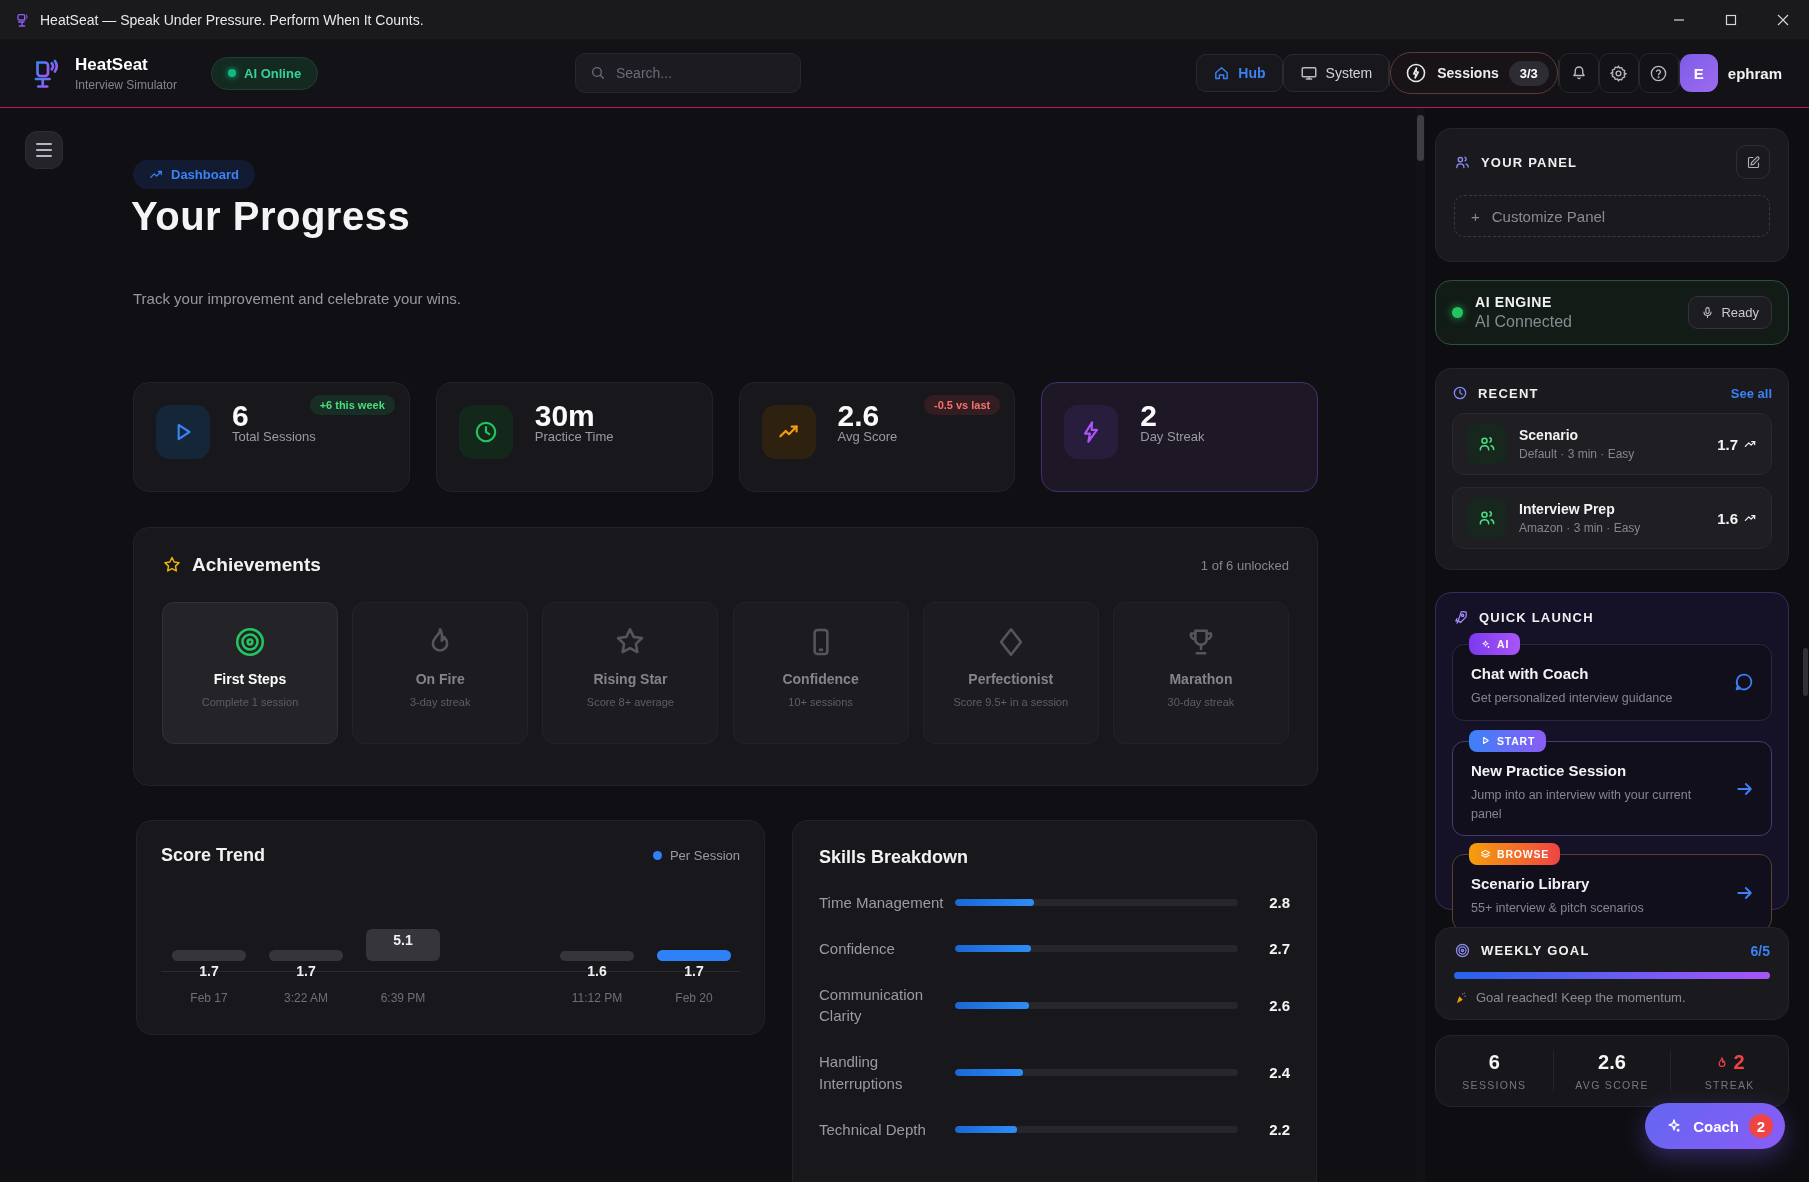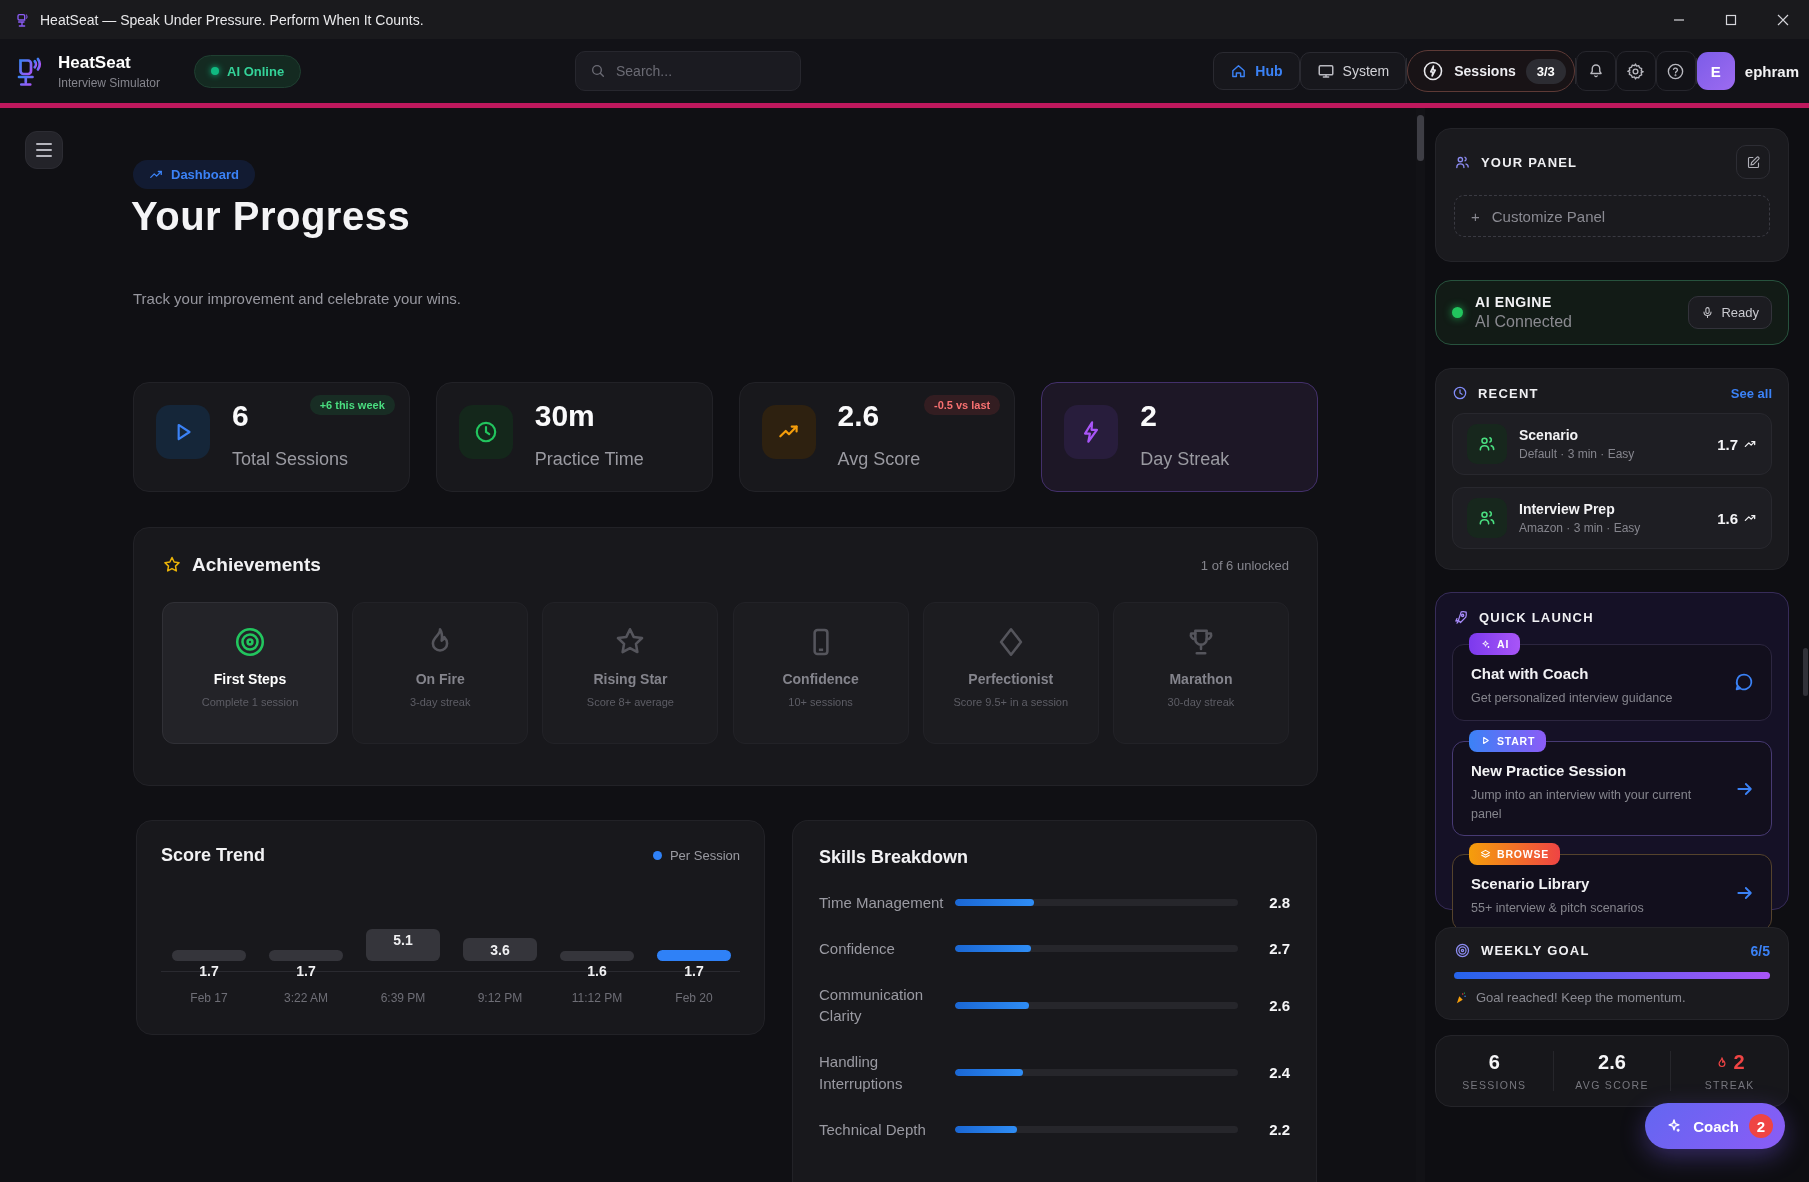--- a/index.html
+++ b/index.html
@@ -7,21 +7,21 @@
   body { background:#0c0c0f; font-family:"Liberation Sans", sans-serif; color:#fff; position:relative; }
   svg { display:block; }
 
   
   .titlebar { height:39px; background:#1a1a1d; display:flex; align-items:center; padding-left:14px; gap:10px; }
   .titlebar-text { font-size:14px; color:#e8e8ea; }
   .win-controls { margin-left:auto; display:flex; height:39px; }
   .win-btn { width:52px; height:39px; display:flex; align-items:center; justify-content:center; background:transparent; border:none; cursor:pointer; }
 
   
-  .appbar { height:69px; background:#121217; display:flex; align-items:center; padding:0 10px; border-bottom:5px solid #be185d; position:relative; }
+  .appbar { height:69px; background:#121217; display:flex; align-items:center; padding:0 27px; border-bottom:1px solid #be185d; position:relative; }
   .brand { display:flex; align-items:center; gap:12px; }
   .brand-name { font-size:17px; font-weight:bold; color:#fff; }
   .brand-sub { font-size:12px; color:#85858d; margin-top:3px; }
   .ai-pill { margin-left:34px; display:flex; align-items:center; gap:8px; background:#142a21; border:1px solid #1f3f31; border-radius:999px; padding:8px 16px; }
   .ai-dot { width:8px; height:8px; border-radius:50%; background:#10b981; box-shadow:0 0 6px #10b981; }
   .ai-pill span { font-size:13px; font-weight:bold; color:#34d399; }
   .search-box { position:absolute; left:575px; width:226px; height:40px; background:#1b1b21; border:1px solid #27272e; border-radius:10px; display:flex; align-items:center; gap:10px; padding:0 14px; }
   .search-box input { background:transparent; border:none; outline:none; color:#cfcfd4; font-size:14px; width:150px; font-family:"Liberation Sans", sans-serif; }
   .search-box input::placeholder { color:#6b6b74; }
   .nav-right { margin-left:auto; display:flex; align-items:center; gap:0; }
@@ -53,21 +53,21 @@
   .page-title { position:absolute; left:131px; top:86px; font-size:40px; font-weight:bold; letter-spacing:.5px; color:#f4f4f6; }
   .page-sub { position:absolute; left:133px; top:182px; font-size:15px; color:#97979f; }
 
   
   .stats-row { position:absolute; left:133px; top:274px; width:1185px; display:flex; gap:26px; }
   .stat-card { position:relative; flex:1; height:110px; background:#18181c; border:1px solid #222227; border-radius:16px; padding:20px; }
   .stat-card.purple { background:#1d1726; border-color:#43306b; }
   .stat-icon { position:absolute; left:22px; top:22px; width:54px; height:54px; border-radius:14px; display:flex; align-items:center; justify-content:center; }
   .si-blue { background:#152639; } .si-green { background:#14271b; } .si-orange { background:#2e2110; } .si-purple { background:#281d3c; }
   .stat-value { position:absolute; left:98px; top:16px; font-size:30px; font-weight:bold; color:#fafafb; }
-  .stat-label { position:absolute; left:98px; top:66px; font-size:18px; color:#9a9aa1; }
+  .stat-label { position:absolute; left:98px; top:46px; font-size:13px; color:#9a9aa1; }
   .stat-badge { position:absolute; right:14px; top:12px; border-radius:999px; padding:4px 10px; font-size:11px; font-weight:bold; }
   .badge-green { background:rgba(34,197,94,.13); color:#4ade80; }
   .badge-red { background:rgba(239,68,68,.13); color:#f87171; }
 
   
   .achievements { position:absolute; left:133px; top:419px; width:1185px; height:259px; background:#18181c; border:1px solid #222227; border-radius:16px; padding:26px 28px; }
   .ach-head { display:flex; align-items:center; gap:10px; }
   .ach-title { font-size:19px; font-weight:bold; color:#f2f2f4; }
   .ach-unlocked { margin-left:auto; font-size:13px; color:#85858d; }
   .ach-grid { margin-top:26px; display:flex; justify-content:space-between; }
@@ -422,25 +422,20 @@
       <div class="trend-slot" style="left:97px">
         <div class="trend-bar" style="height: 11px;"></div>
         <div class="trend-value lbl-below">1.7</div>
         <div class="trend-date">3:22 AM</div>
       </div>
       <div class="trend-slot" style="left:194px">
         <div class="trend-bar" style="height: 32px;"></div>
         <div class="trend-value lbl-inside">5.1</div>
         <div class="trend-date">6:39 PM</div>
       </div>
-      <div class="trend-slot" style="left:291px">
-        <div class="trend-bar" style="height: 23px;"></div>
-        <div class="trend-value lbl-mid">3.6</div>
-        <div class="trend-date">9:12 PM</div>
-      </div>
       <div class="trend-slot" style="left:388px">
         <div class="trend-bar" style="height: 10px;"></div>
         <div class="trend-value lbl-below">1.6</div>
         <div class="trend-date">11:12 PM</div>
       </div>
       <div class="trend-slot" style="left:485px">
         <div class="trend-bar hl" style="height: 11px;"></div>
         <div class="trend-value lbl-below">1.7</div>
         <div class="trend-date">Feb 20</div>
       </div>

